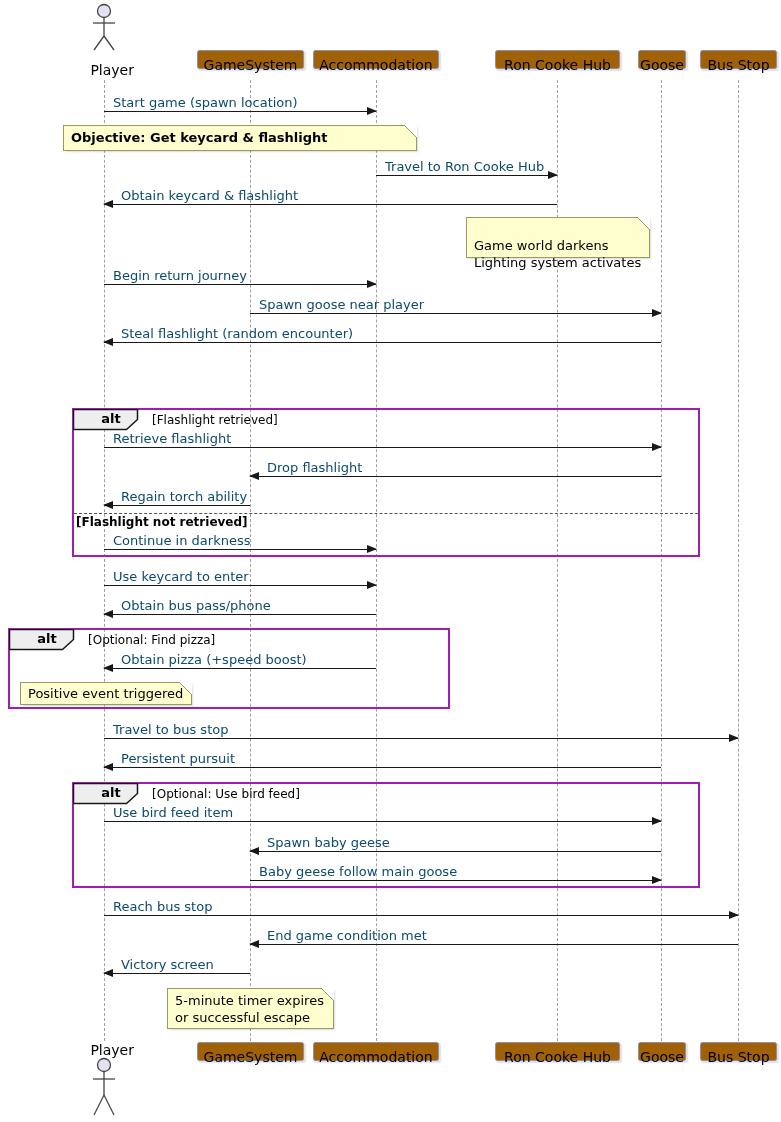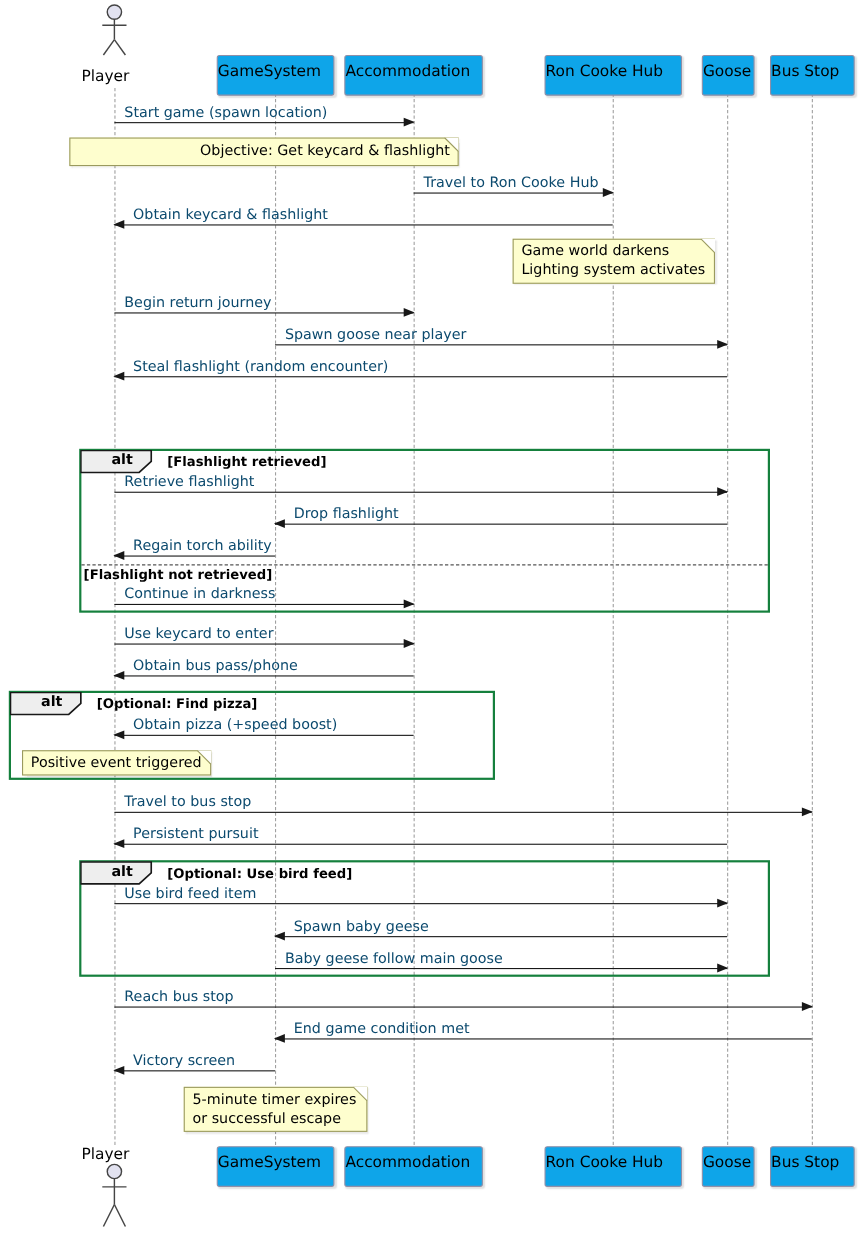--- a/index.html
+++ b/index.html
@@ -5,50 +5,50 @@
   html,body { margin:0; padding:0; background:#ffffff; }
   #diagram {
     position:relative; width:781px; height:1122px; overflow:hidden;
     font-family:"DejaVu Sans","Liberation Sans",sans-serif; color:#181818;
     background:#ffffff;
   }
   
   .lifeline { position:absolute; top:80px; height:961px; width:0;
     border-left:1px dashed #a0a0a0; }
   
-  .pbox { position:absolute; height:37px; line-height:29px; 
-    background:#0ea5e9; border:1px solid #8f8fa8; border-radius:2.5px;
+  .pbox { position:absolute; height:19px; line-height:29px; text-align:center;
+    background:#a16207; border:1px solid #8f8fa8; border-radius:2.5px;
     font-size:14px; color:#000; box-shadow:1.5px 1.5px 1.5px rgba(0,0,0,0.12);
     box-sizing:border-box; white-space:nowrap; }
   
-  .actor-label { position:absolute; width:60px; text-align:left; font-size:14px; color:#000; }
+  .actor-label { position:absolute; width:60px; text-align:right; font-size:14px; color:#000; }
   .actor-fig { position:absolute; }
   
   .message { position:absolute; }
   .msg-label { font-size:13px; height:15px; line-height:15px; white-space:nowrap; color:#0c4a6e; }
   .m-ltr .msg-label { padding-left:9px; }
   .m-rtl .msg-label { padding-left:17px; }
   .msg-line { position:relative; height:0; border-top:1px solid #181818; margin-top:1px; }
   .m-ltr .msg-line::after { content:""; position:absolute; right:-1px; top:-5px;
     border-left:10px solid #181818; border-top:4px solid transparent; border-bottom:4px solid transparent; }
   .m-rtl .msg-line::after { content:""; position:absolute; left:-1px; top:-5px;
     border-right:10px solid #181818; border-top:4px solid transparent; border-bottom:4px solid transparent; }
   
   .note { position:absolute; background:#FEFECE; border:1px solid #9a9a5e;
     font-size:13px; color:#000; box-sizing:border-box;
     box-shadow:1.5px 1.5px 1.5px rgba(0,0,0,0.10); }
   .note .fold { position:absolute; top:-1px; right:-1px; }
   .note-line { padding:0 7px; line-height:17px; white-space:nowrap; }
-  .note-center { text-align:right; }
-  
-  .frame { position:absolute; border:2px solid #15803d; box-sizing:border-box; }
+  .note-center { text-align:left;font-weight:bold; }
+  
+  .frame { position:absolute; border:2px solid #a21caf; box-sizing:border-box; }
   .frame-tab { position:absolute; left:-1px; top:-1px; }
   .frame-op { position:absolute; left:17px; top:1px; width:40px; text-align:center;
     font-weight:bold; font-size:13px; color:#000; }
-  .frame-cond { position:absolute; left:78px; top:3px; font-weight:bold; font-size:12px; color:#000; white-space:nowrap; }
+  .frame-cond { position:absolute; left:78px; top:3px; font-weight:normal; font-size:12px; color:#000; white-space:nowrap; }
   .frame-divider { position:absolute; left:0; right:0; border-top:1px dashed #555; }
   .frame-else { position:absolute; font-weight:bold; font-size:12px; color:#000; white-space:nowrap; }
 </style>
 </head>
 <body>
 
 <div id="diagram">
 
   <div class="lifeline" style="left:104px"></div>
   <div class="lifeline" style="left:250px"></div>
@@ -185,21 +185,21 @@
       <div class="msg-line"></div>
     </div>
 
   <div class="note" style="left:63px; top:125px; width:354px; height:26px">
     <svg class="fold" width="13" height="13">
         <path d="M0 0 H13 V13 Z" fill="#ffffff"></path>
         <path d="M0 0 L13 13" stroke="#9a9a5e" fill="none"></path>
       </svg>
     <div class="note-line note-center" style="line-height:24px">Objective: Get keycard &amp; flashlight</div>
   </div>
-  <div class="note" style="left:466px; top:217px; width:184px; height:41px; padding-top:2px">
+  <div class="note" style="left:466px; top:217px; width:184px; height:41px; padding-top:19px">
     <svg class="fold" width="13" height="13">
         <path d="M0 0 H13 V13 Z" fill="#ffffff"></path>
         <path d="M0 0 L13 13" stroke="#9a9a5e" fill="none"></path>
       </svg>
     <div class="note-line">Game world darkens</div>
     <div class="note-line">Lighting system activates</div>
   </div>
   <div class="note" style="left:20px; top:682px; width:172px; height:23px">
     <svg class="fold" width="13" height="13">
         <path d="M0 0 H13 V13 Z" fill="#ffffff"></path>

